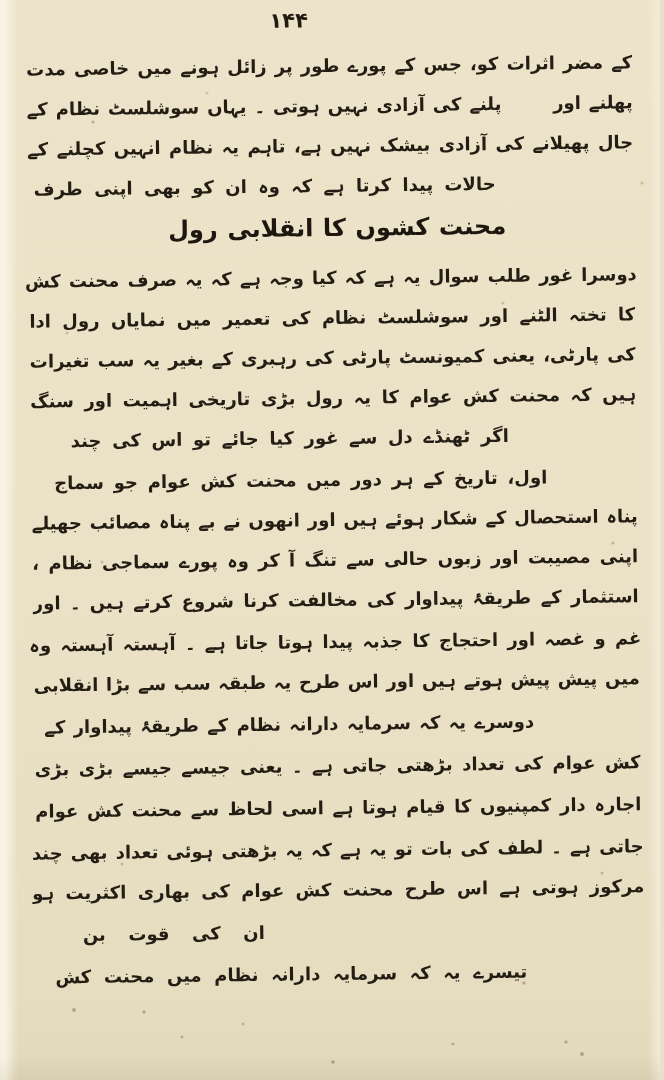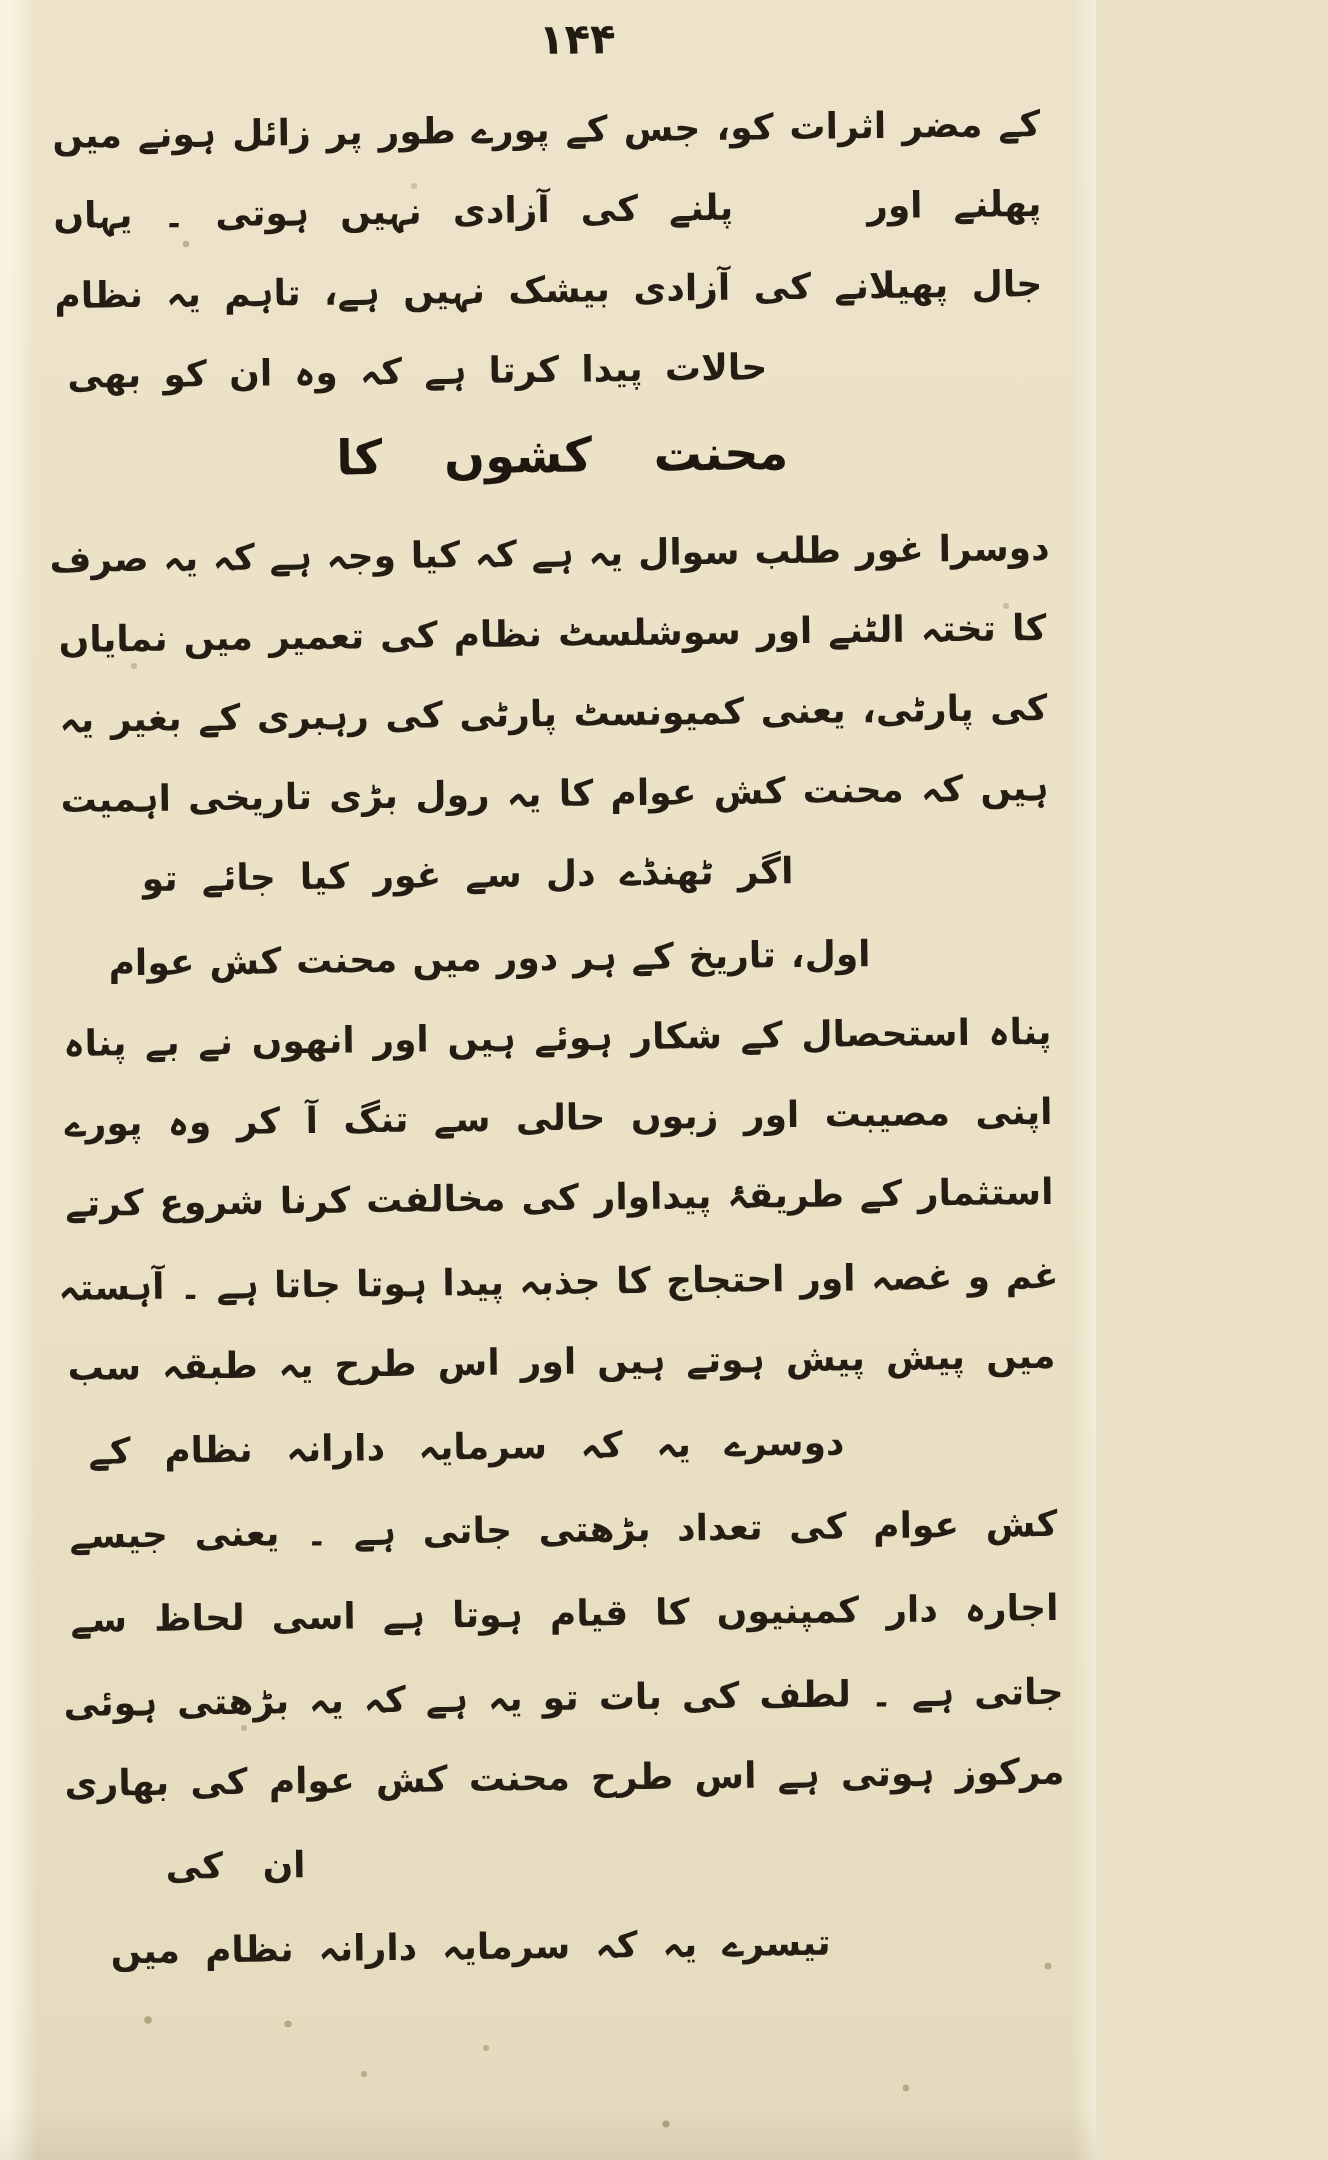--- a/index.html
+++ b/index.html
@@ -2,21 +2,21 @@
 <html lang="ur"><head>
 <meta charset="utf-8">
 <style>
   html,body{margin:0;padding:0;}
   body{
     width:664px;height:1080px;overflow:hidden;
     font-family:"DejaVu Sans",sans-serif;
     background:#e9e0c5;
   }
   .page{
-    position:relative;width:548px;height:1080px;overflow:hidden;
+    position:relative;width:660px;height:1080px;overflow:hidden;
     background:
       linear-gradient(to right,#f7f2e2 0,#f7f2e2 5px,rgba(247,242,226,0) 18px),
       linear-gradient(to left,#f2ecd8 0,rgba(242,236,216,0) 12px),
       linear-gradient(180deg,#ece3ca 0%,#eae1c6 55%,#e6ddc1 92%,#e2d9bd 100%);
   }
   .speckles{
     position:absolute;top:0;left:0;width:2px;height:2px;border-radius:50%;
     background:transparent;pointer-events:none;
     box-shadow:
       92px 121px 0 0.6px rgba(118,94,52,.40),

